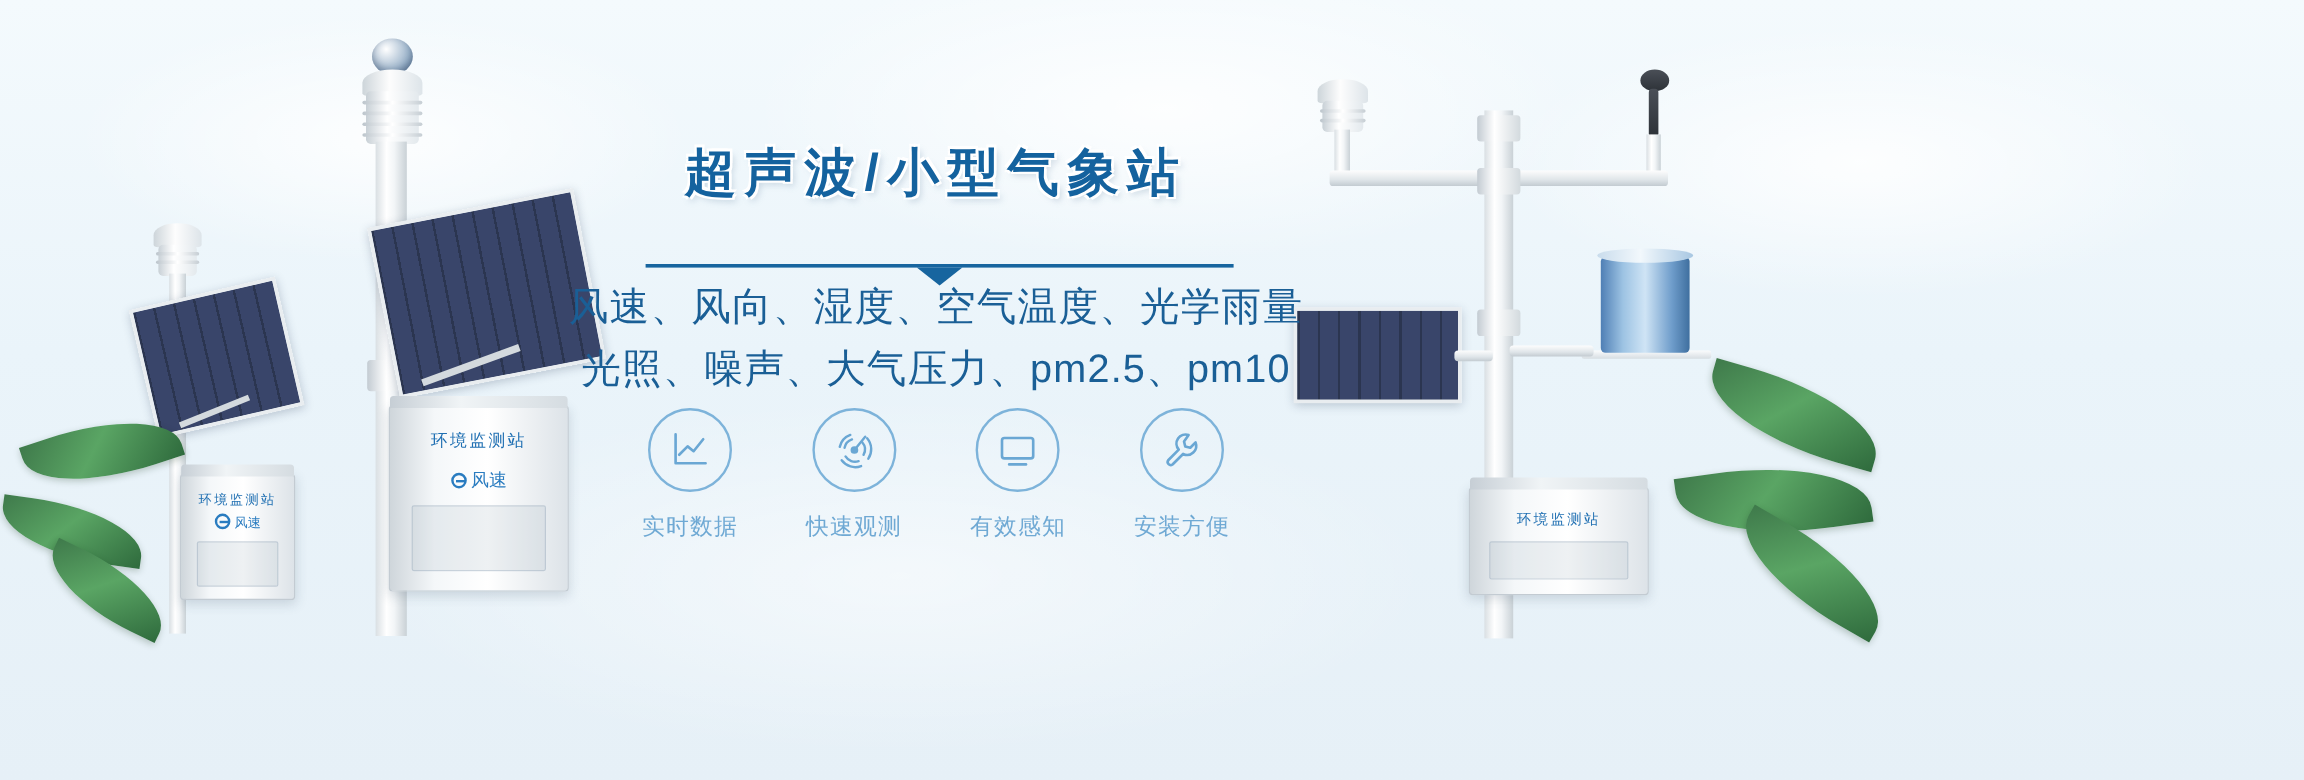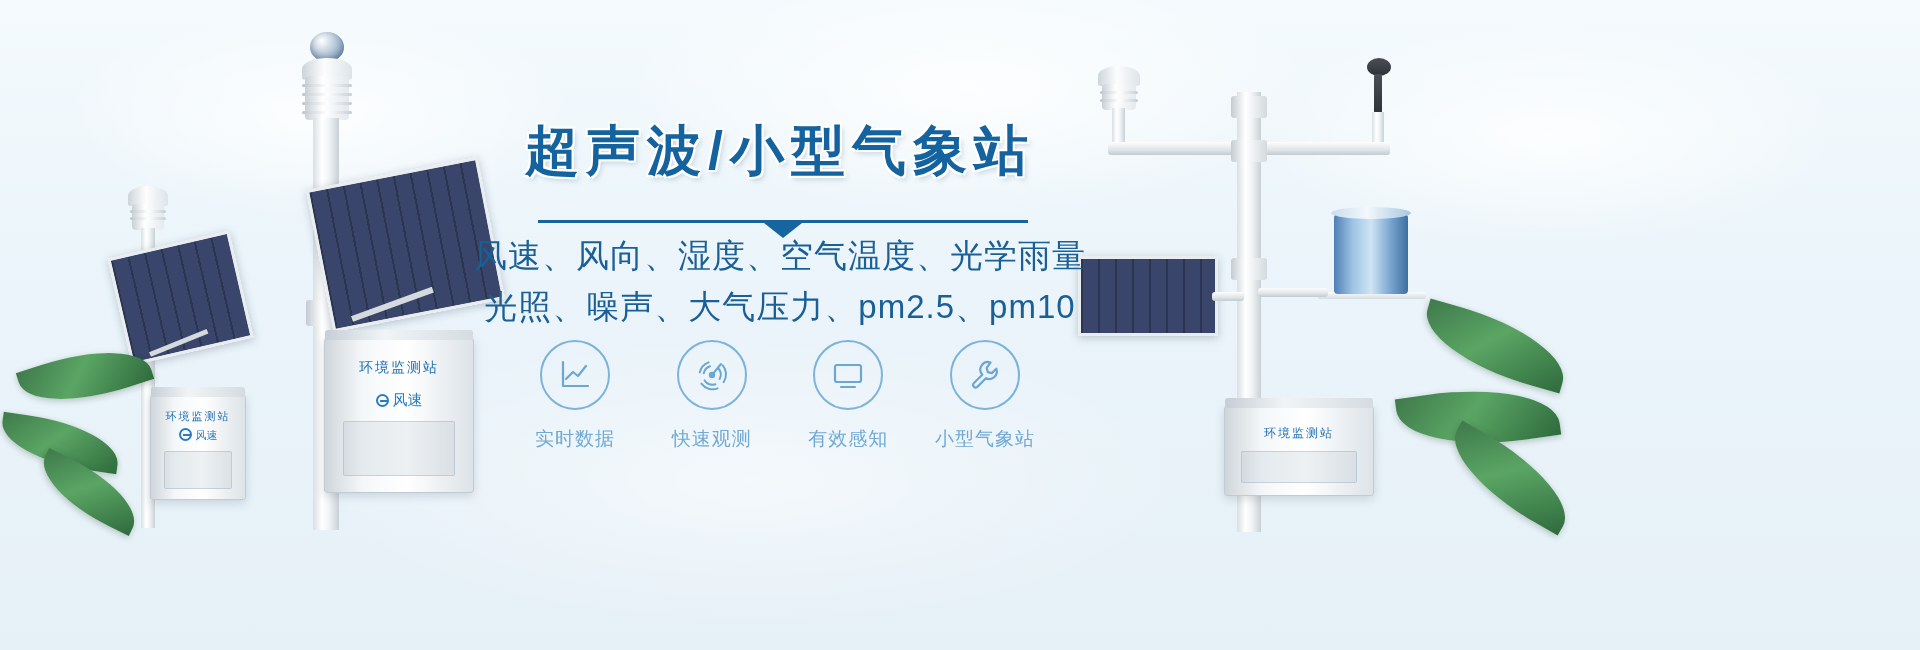--- a/index.html
+++ b/index.html
@@ -141,21 +141,21 @@
     box-shadow:0 2px 6px rgba(20,50,25,.25);
   }
 
   
   .content {
     position:absolute; left:440px; top:0; width:680px; height:650px;
   }
   .title {
     position:absolute; left:0; top:115px; width:680px;
     text-align:center;
-    font-size:54px; font-weight:bold;
+    font-size:43px; font-weight:bold;
     color:#14629e;
     letter-spacing:7px;
     text-shadow:
       2px 2px 0 #ffffff, -2px 2px 0 #ffffff, 2px -2px 0 #ffffff, -2px -2px 0 #ffffff,
       3px 4px 5px rgba(120,150,175,.35);
     white-space:nowrap;
   }
   .divider-wrap {
     position:absolute; left:98px; top:212px; width:490px; height:22px;
   }
@@ -339,18 +339,18 @@
         </div>
         <div class="f-label">有效感知</div>
       </div>
 
       <div class="feature">
         <div class="f-circle">
           <svg width="36" height="36" viewBox="0 0 36 36" fill="none" stroke="#6aa7d4" stroke-width="2.2" stroke-linecap="round" stroke-linejoin="round">
             <path d="M23.5 5.5 a7.6 7.6 0 0 0 -8.2 12.2 L6.5 26.5 a2.6 2.6 0 0 0 3.6 3.6 l8.8 -8.8 a7.6 7.6 0 0 0 10.4 -9.6 l-4.4 4.4 -4.2 -1 -1 -4.2 z"></path>
           </svg>
         </div>
-        <div class="f-label">小型气象站</div>
+        <div class="f-label">安装方便</div>
       </div>
 
     </div>
   </div>
 </div>
 
 </body></html>

